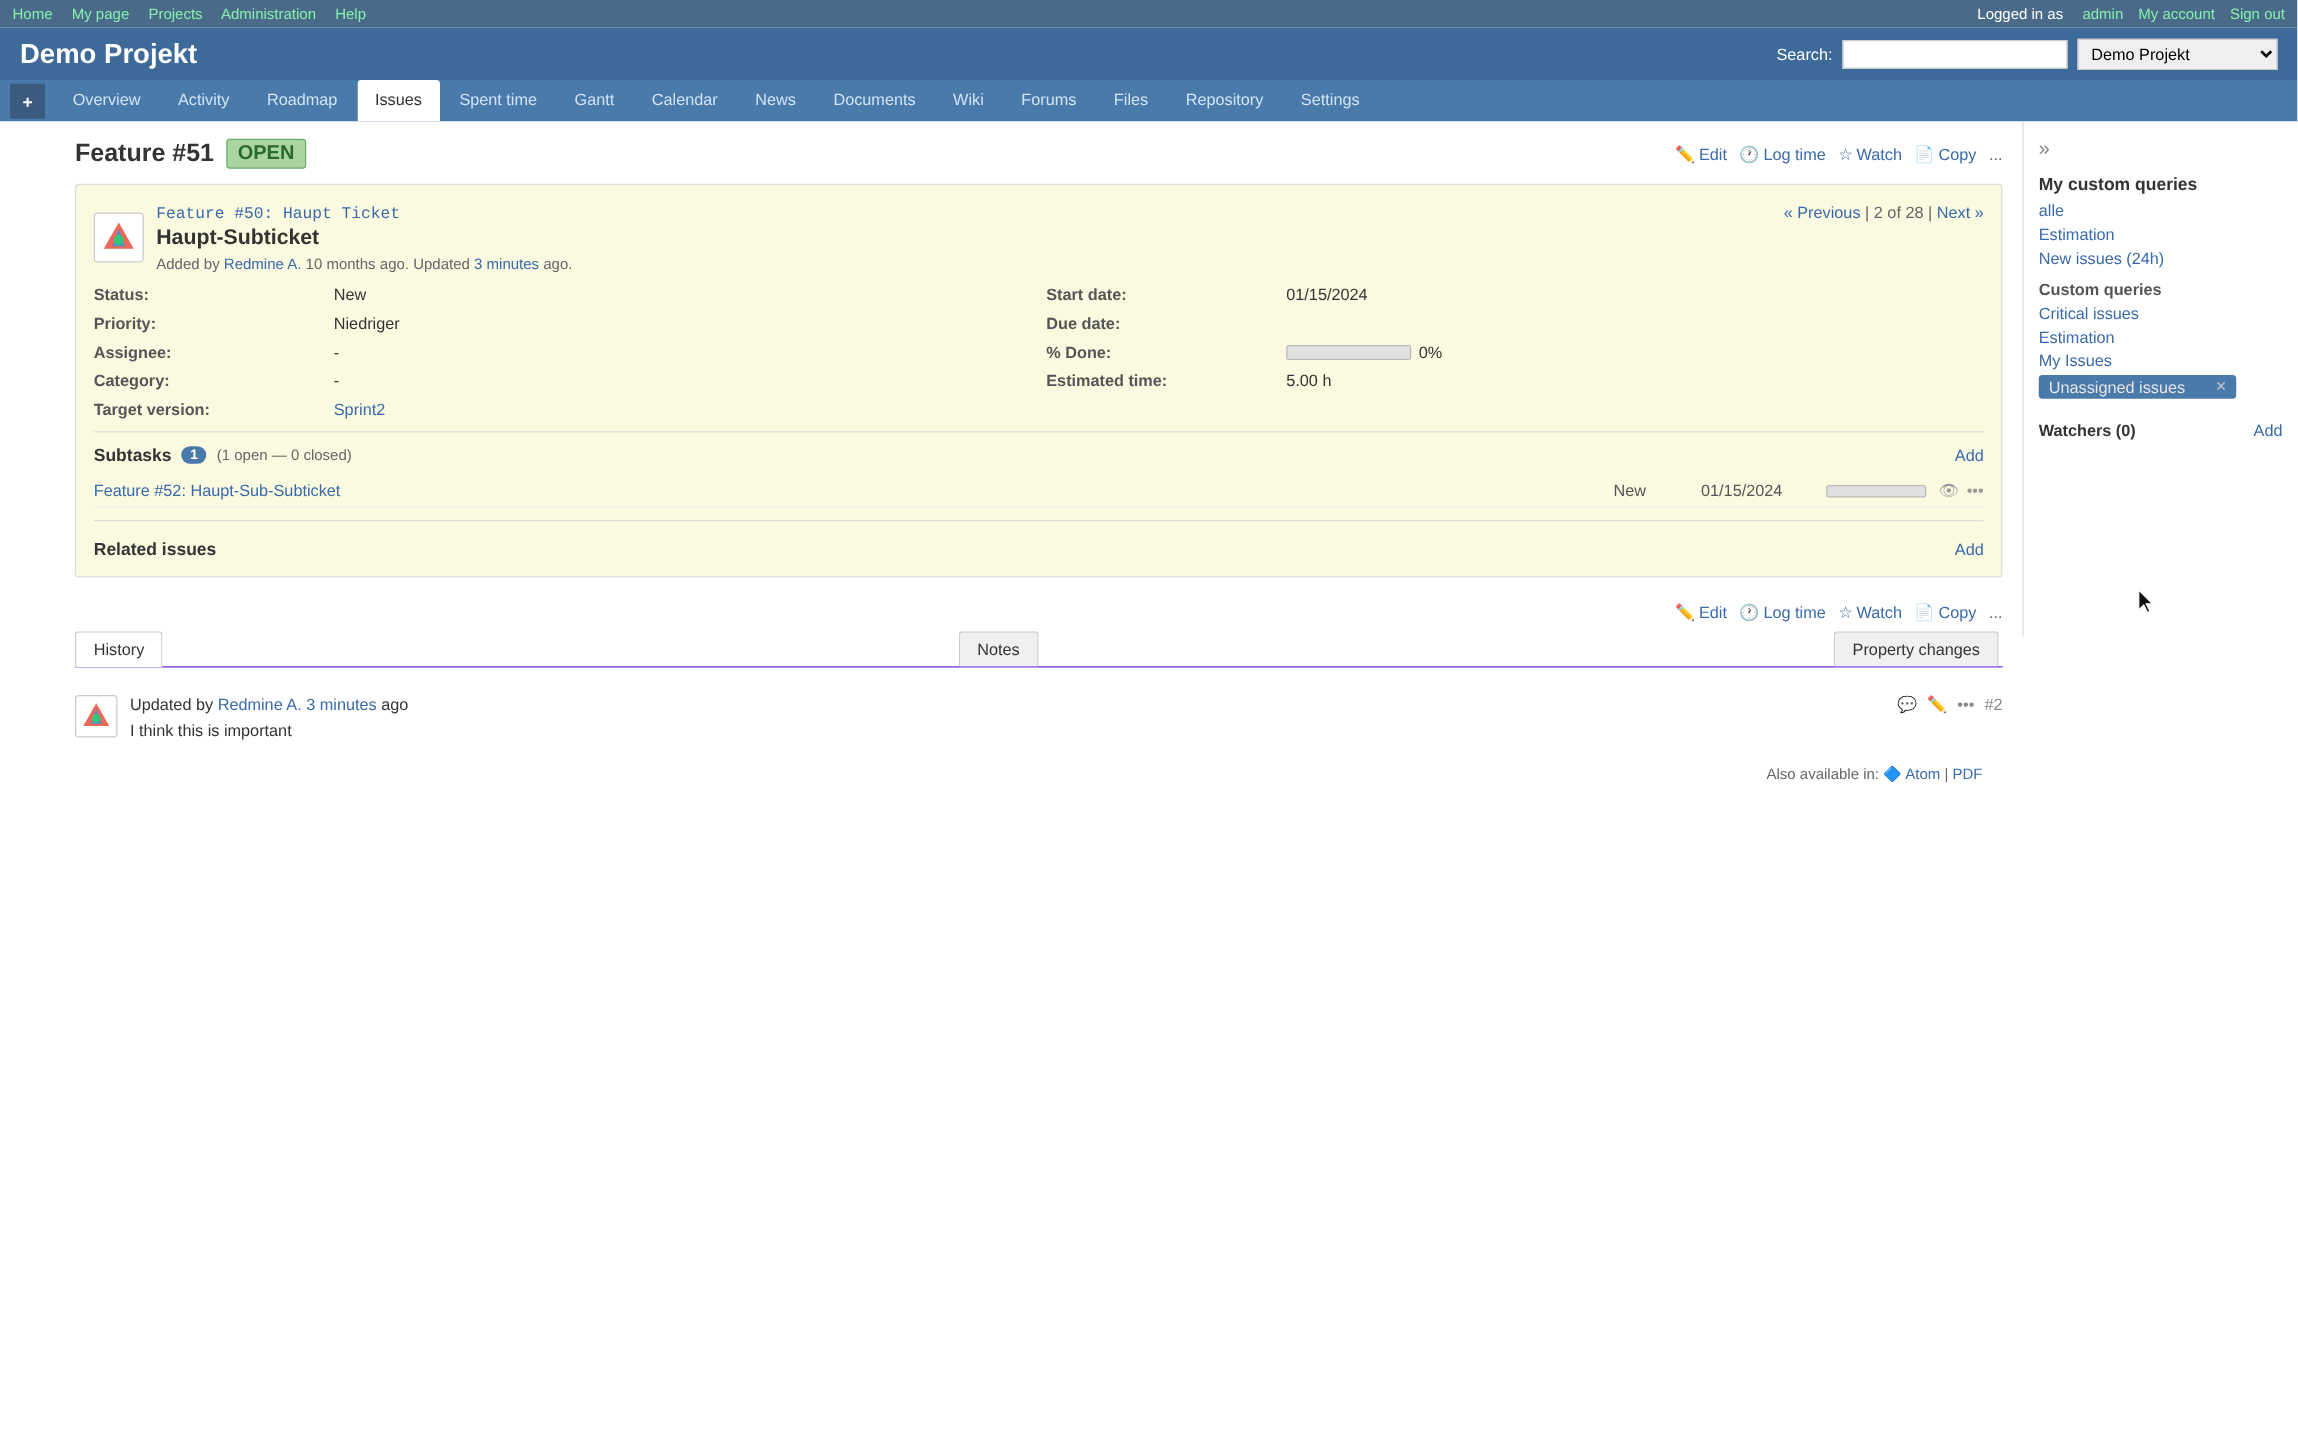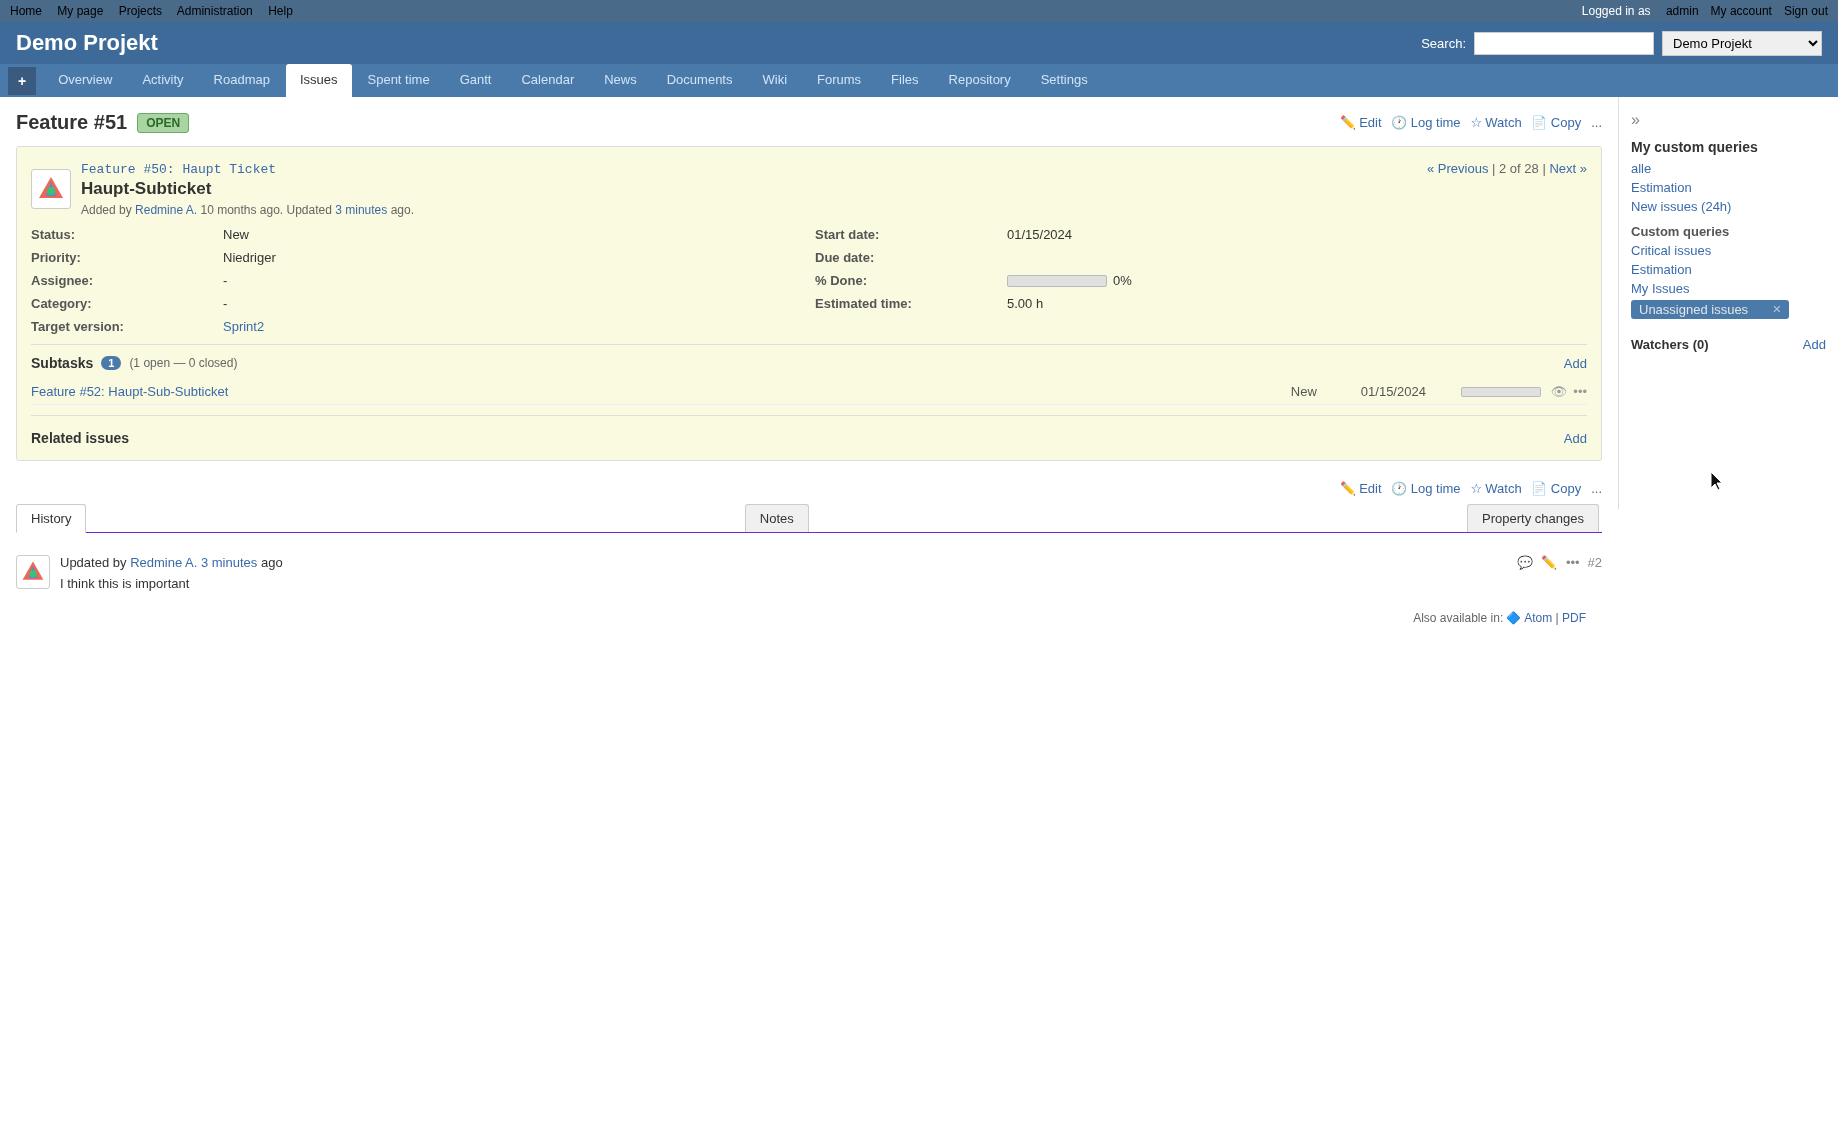--- a/index.html
+++ b/index.html
@@ -9,21 +9,21 @@
     .top-bar {
       background: #4a6a8a;
       color: #fff;
       display: flex;
       align-items: center;
       justify-content: space-between;
       padding: 4px 10px;
       font-size: 12px;
     }
     .top-bar-left a, .top-bar-right a {
-      color: #000000;
+      color: #86efac;
       text-decoration: none;
       margin-right: 12px;
     }
     .top-bar-right a { margin-right: 0; margin-left: 12px; }
     .top-bar-right { display: flex; align-items: center; }
 
     
     .header {
       background: #3d6a99;
       padding: 8px 16px;
@@ -92,20 +92,21 @@
     .main-layout {
       display: flex;
       align-items: flex-start;
     }
 
     
     .content {
       flex: 1;
       padding: 14px 16px;
       min-width: 0;
+      margin-left: 44px;
     }
 
     
     .issue-header {
       display: flex;
       align-items: center;
       justify-content: space-between;
       margin-bottom: 12px;
     }
     .issue-title-row {
@@ -116,21 +117,21 @@
     .issue-title {
       font-size: 20px;
       font-weight: bold;
     }
     .open-badge {
       background: #aad4a0;
       color: #2a6a2a;
       border: 1px solid #6aaa6a;
       border-radius: 3px;
       padding: 2px 8px;
-      font-size: 12px;
+      font-size: 16px;
       font-weight: bold;
     }
     .issue-actions {
       display: flex;
       align-items: center;
       gap: 10px;
       font-size: 13px;
       color: #3a6aaa;
     }
     .issue-actions a {

